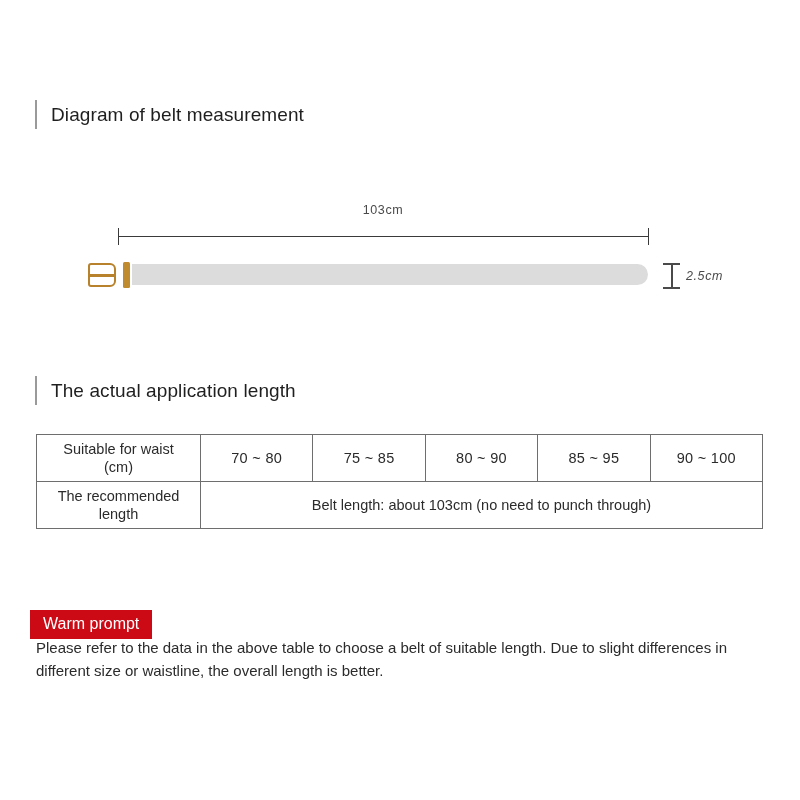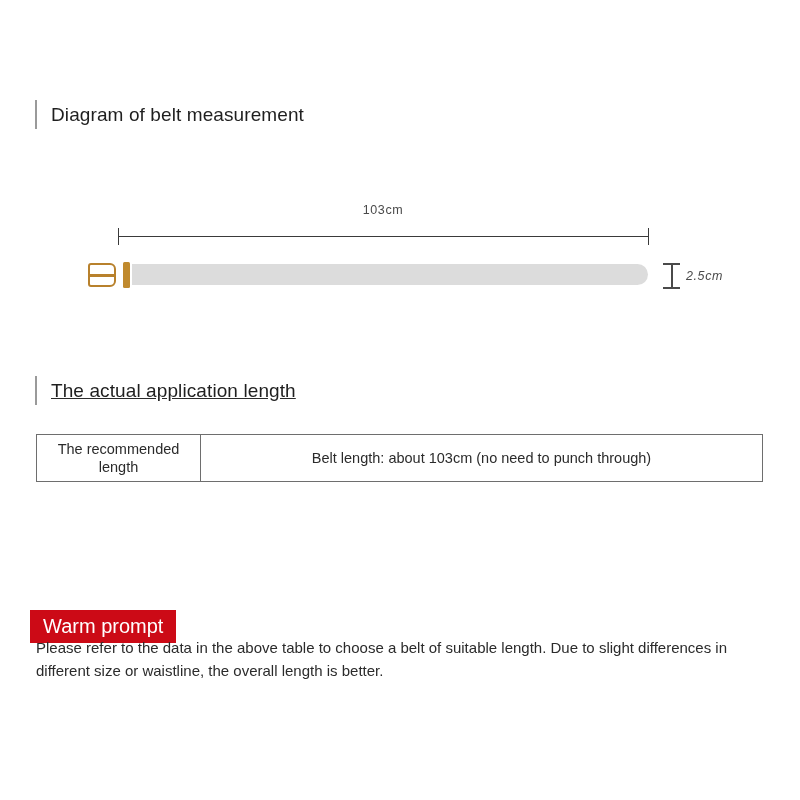--- a/index.html
+++ b/index.html
@@ -34,21 +34,21 @@
   .section-heading .heading-text {
     font-size: 19px;
     font-weight: 400;
     color: #1f1f1f;
     letter-spacing: 0.1px;
     white-space: nowrap;
     line-height: 1;
   }
 
   #heading-diagram { left: 35px; top: 99px; }
-  #heading-application { left: 35px; top: 375px; text-decoration: underline; }
+  #heading-application { left: 35px; top: 375px; }
 
   
   .belt-diagram {
     position: absolute;
     left: 0;
     top: 0;
     width: 651px;
     height: 360px;
     pointer-events: none;
   }
@@ -187,21 +187,21 @@
     font-size: 14.5px;
   }
 
   
   .warm-prompt-badge {
     position: absolute;
     left: 30px;
     top: 610px;
     background: #cc0a16;
     color: #ffffff;
-    font-size: 20px;
+    font-size: 16px;
     padding: 6px 13px 7px 13px;
     line-height: 1;
     white-space: nowrap;
   }
 
   .prompt-body {
     position: absolute;
     left: 36px;
     top: 636px;
     width: 726px;
@@ -238,20 +238,31 @@
   <div class="dim-label" id="height-label">2.5cm</div>
 </div>
 
 <div class="section-heading" id="heading-application">
   <span class="accent-bar"></span>
   <span class="heading-text">The actual application length</span>
 </div>
 
 <table class="size-table">
   <tbody>
+    <tr>
+      <td class="row-label">
+        <div>Suitable for waist</div>
+        <div>(cm)</div>
+      </td>
+      <td class="value-cell">70 ~ 80</td>
+      <td class="value-cell">75 ~ 85</td>
+      <td class="value-cell">80 ~ 90</td>
+      <td class="value-cell">85 ~ 95</td>
+      <td class="value-cell">90 ~ 100</td>
+    </tr>
     <tr>
       <td class="row-label">
         <div>The recommended</div>
         <div>length</div>
       </td>
       <td class="merged-cell" colspan="5">Belt length: about 103cm (no need to punch through)</td>
     </tr>
   </tbody>
 </table>
 

